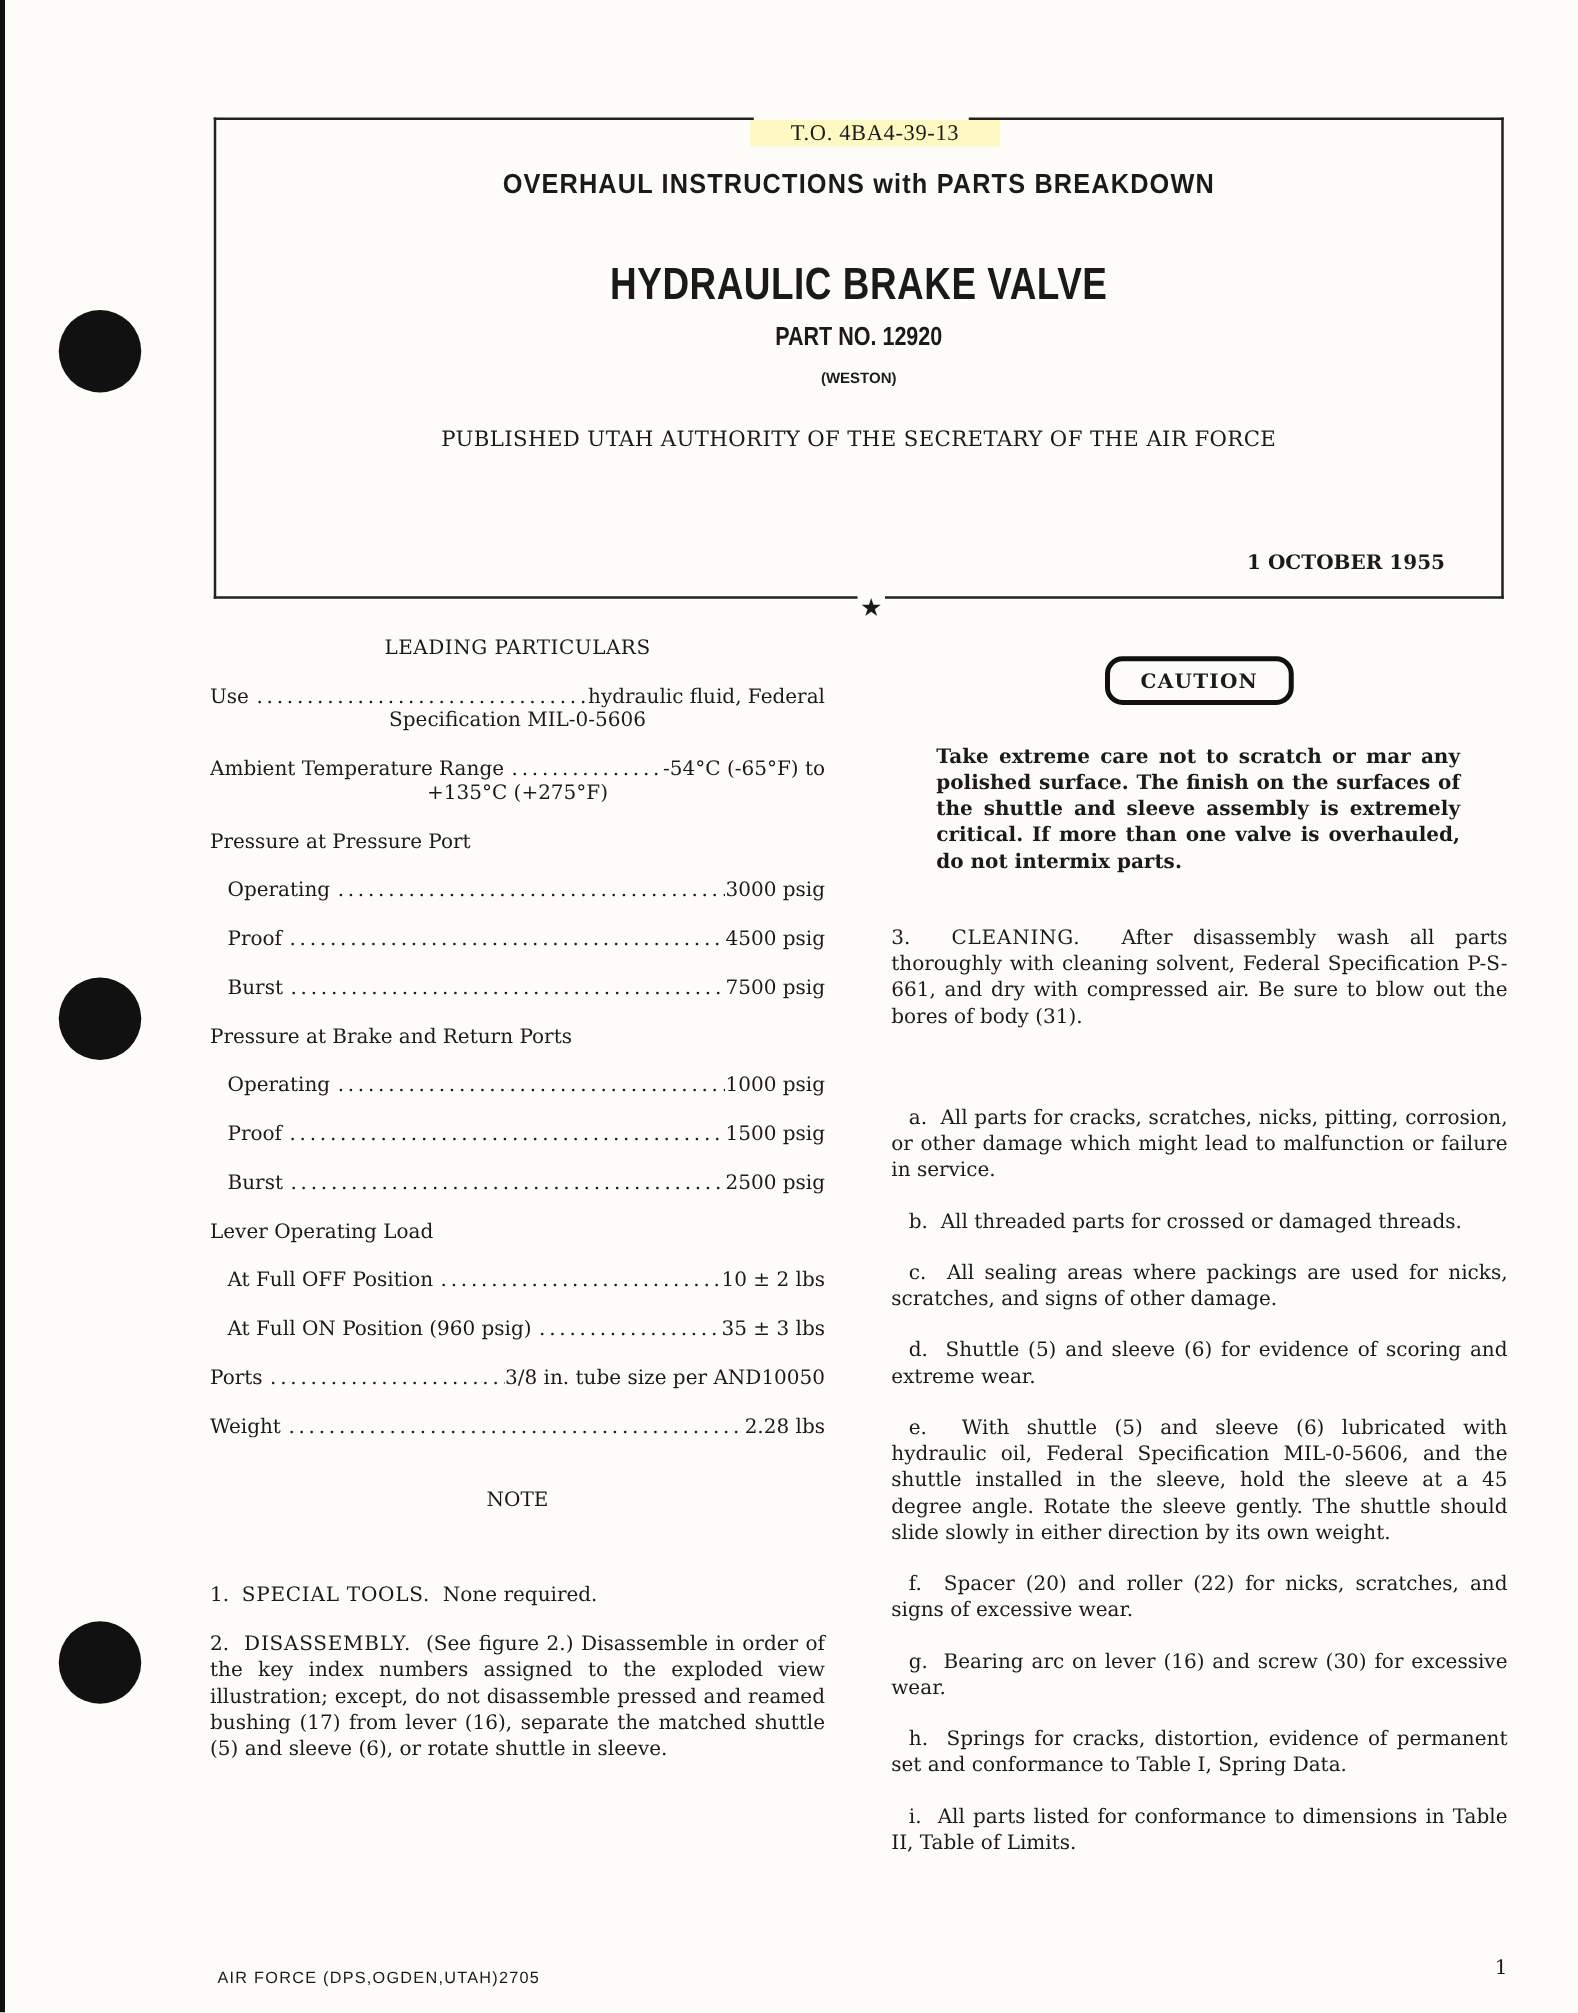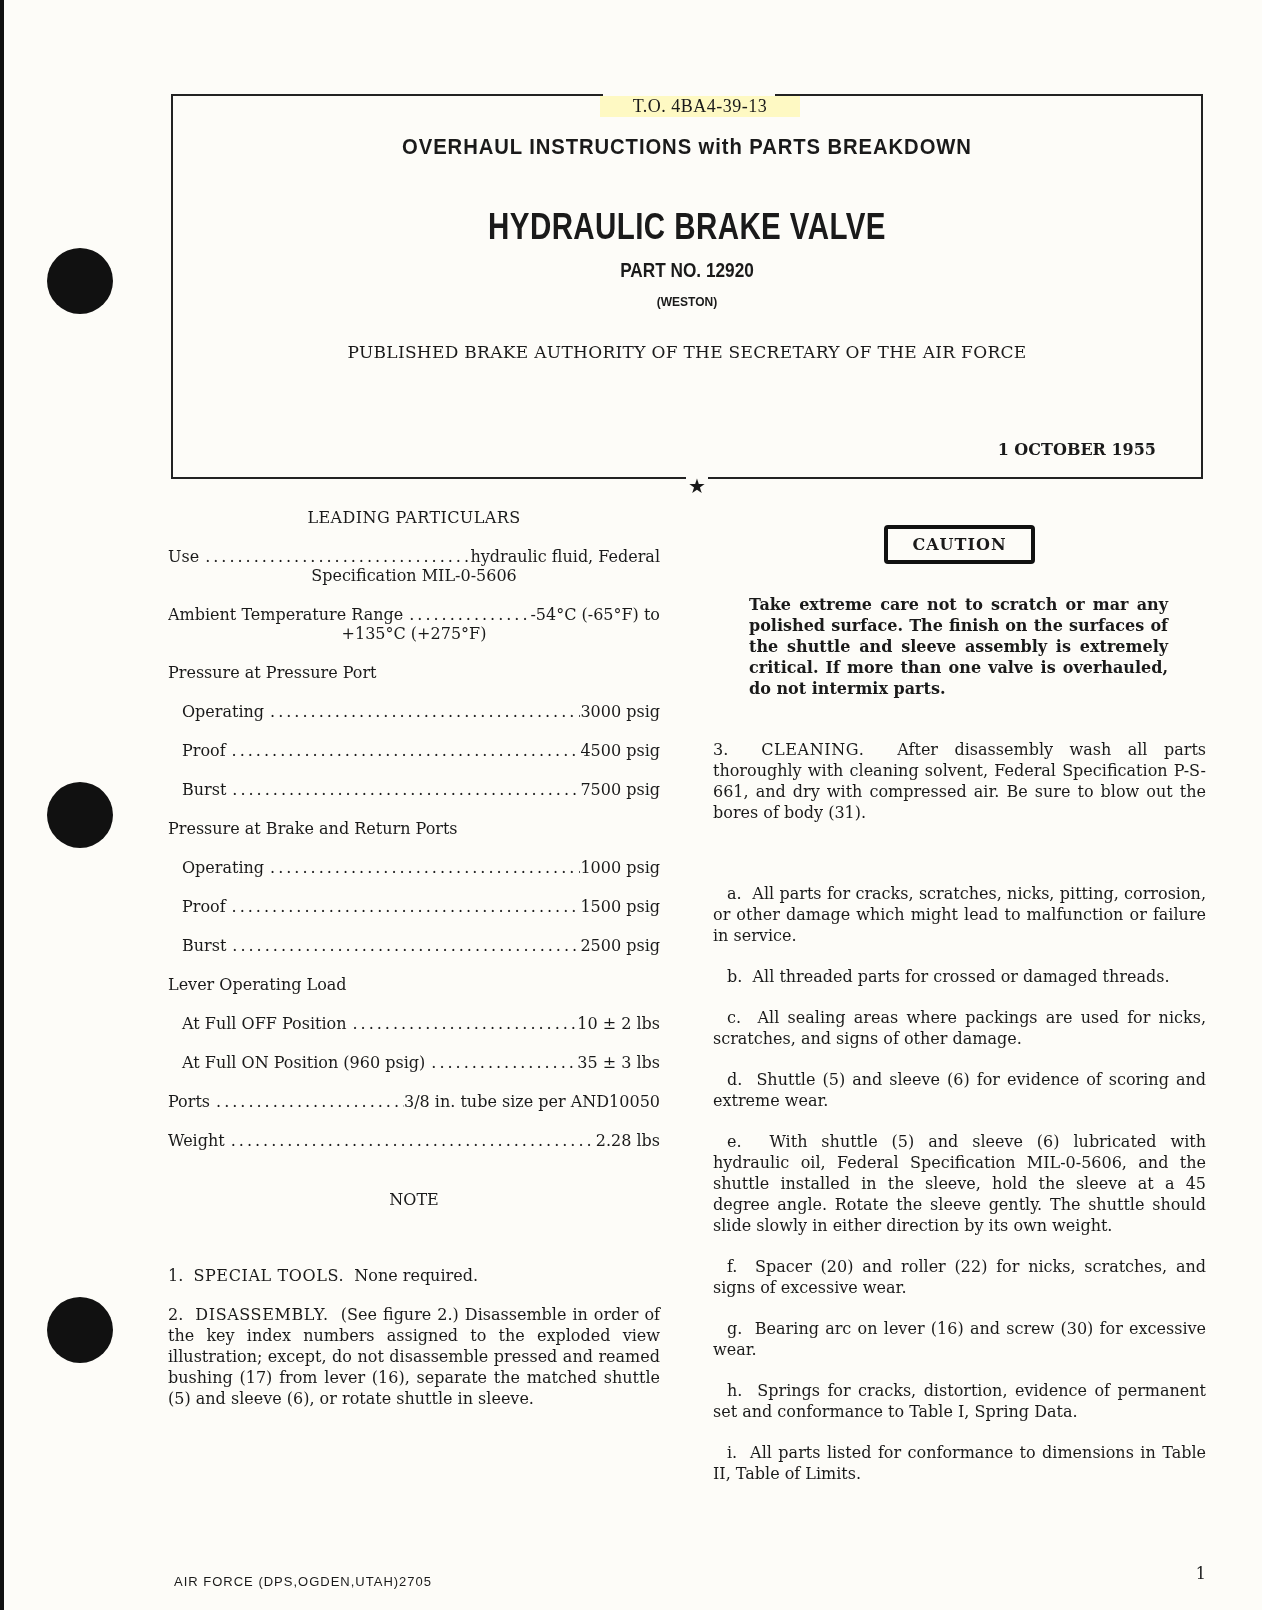--- a/index.html
+++ b/index.html
@@ -45,21 +45,21 @@
   .note-title { text-align:center; margin-top:0; }
   .note-body { padding:0 36px 0 38px; line-height:21px; text-align:justify; }
   .para { line-height:21px; text-align:justify; }
   .para .head { letter-spacing:0.6px; }
 
   
   .right-col { position:absolute; left:713px; top:525px; width:493px; font-size:16px; }
   .caution-box-wrap { text-align:center; }
   .caution-box {
     display:inline-block; position:relative; padding:6px 24px; font-size:16px; font-weight:bold; letter-spacing:1px;
-    border:4px solid #111; border-radius:4px;
+    border:4px solid #111; border-radius:14px;
     box-shadow: 0 0 0 1px #fdfcf8 inset;
   }
   .caution-body { font-weight:bold; line-height:21px; padding:0 38px 0 36px; text-align:justify; }
   .sub-item { line-height:21px; text-align:justify; text-indent:14px; }
 
   .footer-imprint { position:absolute; left:174px; top:1574px; font-family:"Liberation Sans", sans-serif; font-size:13px; letter-spacing:1px; }
   .page-number { position:absolute; right:56px; top:1564px; font-size:16px; }
 </style>
 </head>
 <body>
@@ -70,21 +70,21 @@
 <div class="hole" style="top:1297px"></div>
 
 <div class="top-rule" style="left:171px; width:432px;"></div>
 <div class="top-rule" style="left:775px; width:428px;"></div>
 <div class="to-number">T.O. 4BA4-39-13</div>
 <div class="header-box"></div>
 <div class="center doc-type">OVERHAUL INSTRUCTIONS with PARTS BREAKDOWN</div>
 <div class="center doc-title">HYDRAULIC BRAKE VALVE</div>
 <div class="center part-no">PART NO. 12920</div>
 <div class="center manufacturer">(WESTON)</div>
-<div class="center authority">PUBLISHED BRAKE AUTHORITY OF THE SECRETARY OF THE AIR FORCE</div>
+<div class="center authority">PUBLISHED UTAH AUTHORITY OF THE SECRETARY OF THE AIR FORCE</div>
 <div class="pub-date">1 OCTOBER 1955</div>
 <div class="star-rule">★</div>
 
 <div class="left-col">
   <div class="section-title">LEADING PARTICULARS</div>
 
   <div style="height:20px"></div>
   <div class="lp-row">
     <span class="label">Use</span>
     <span class="dots">..............................................</span>

